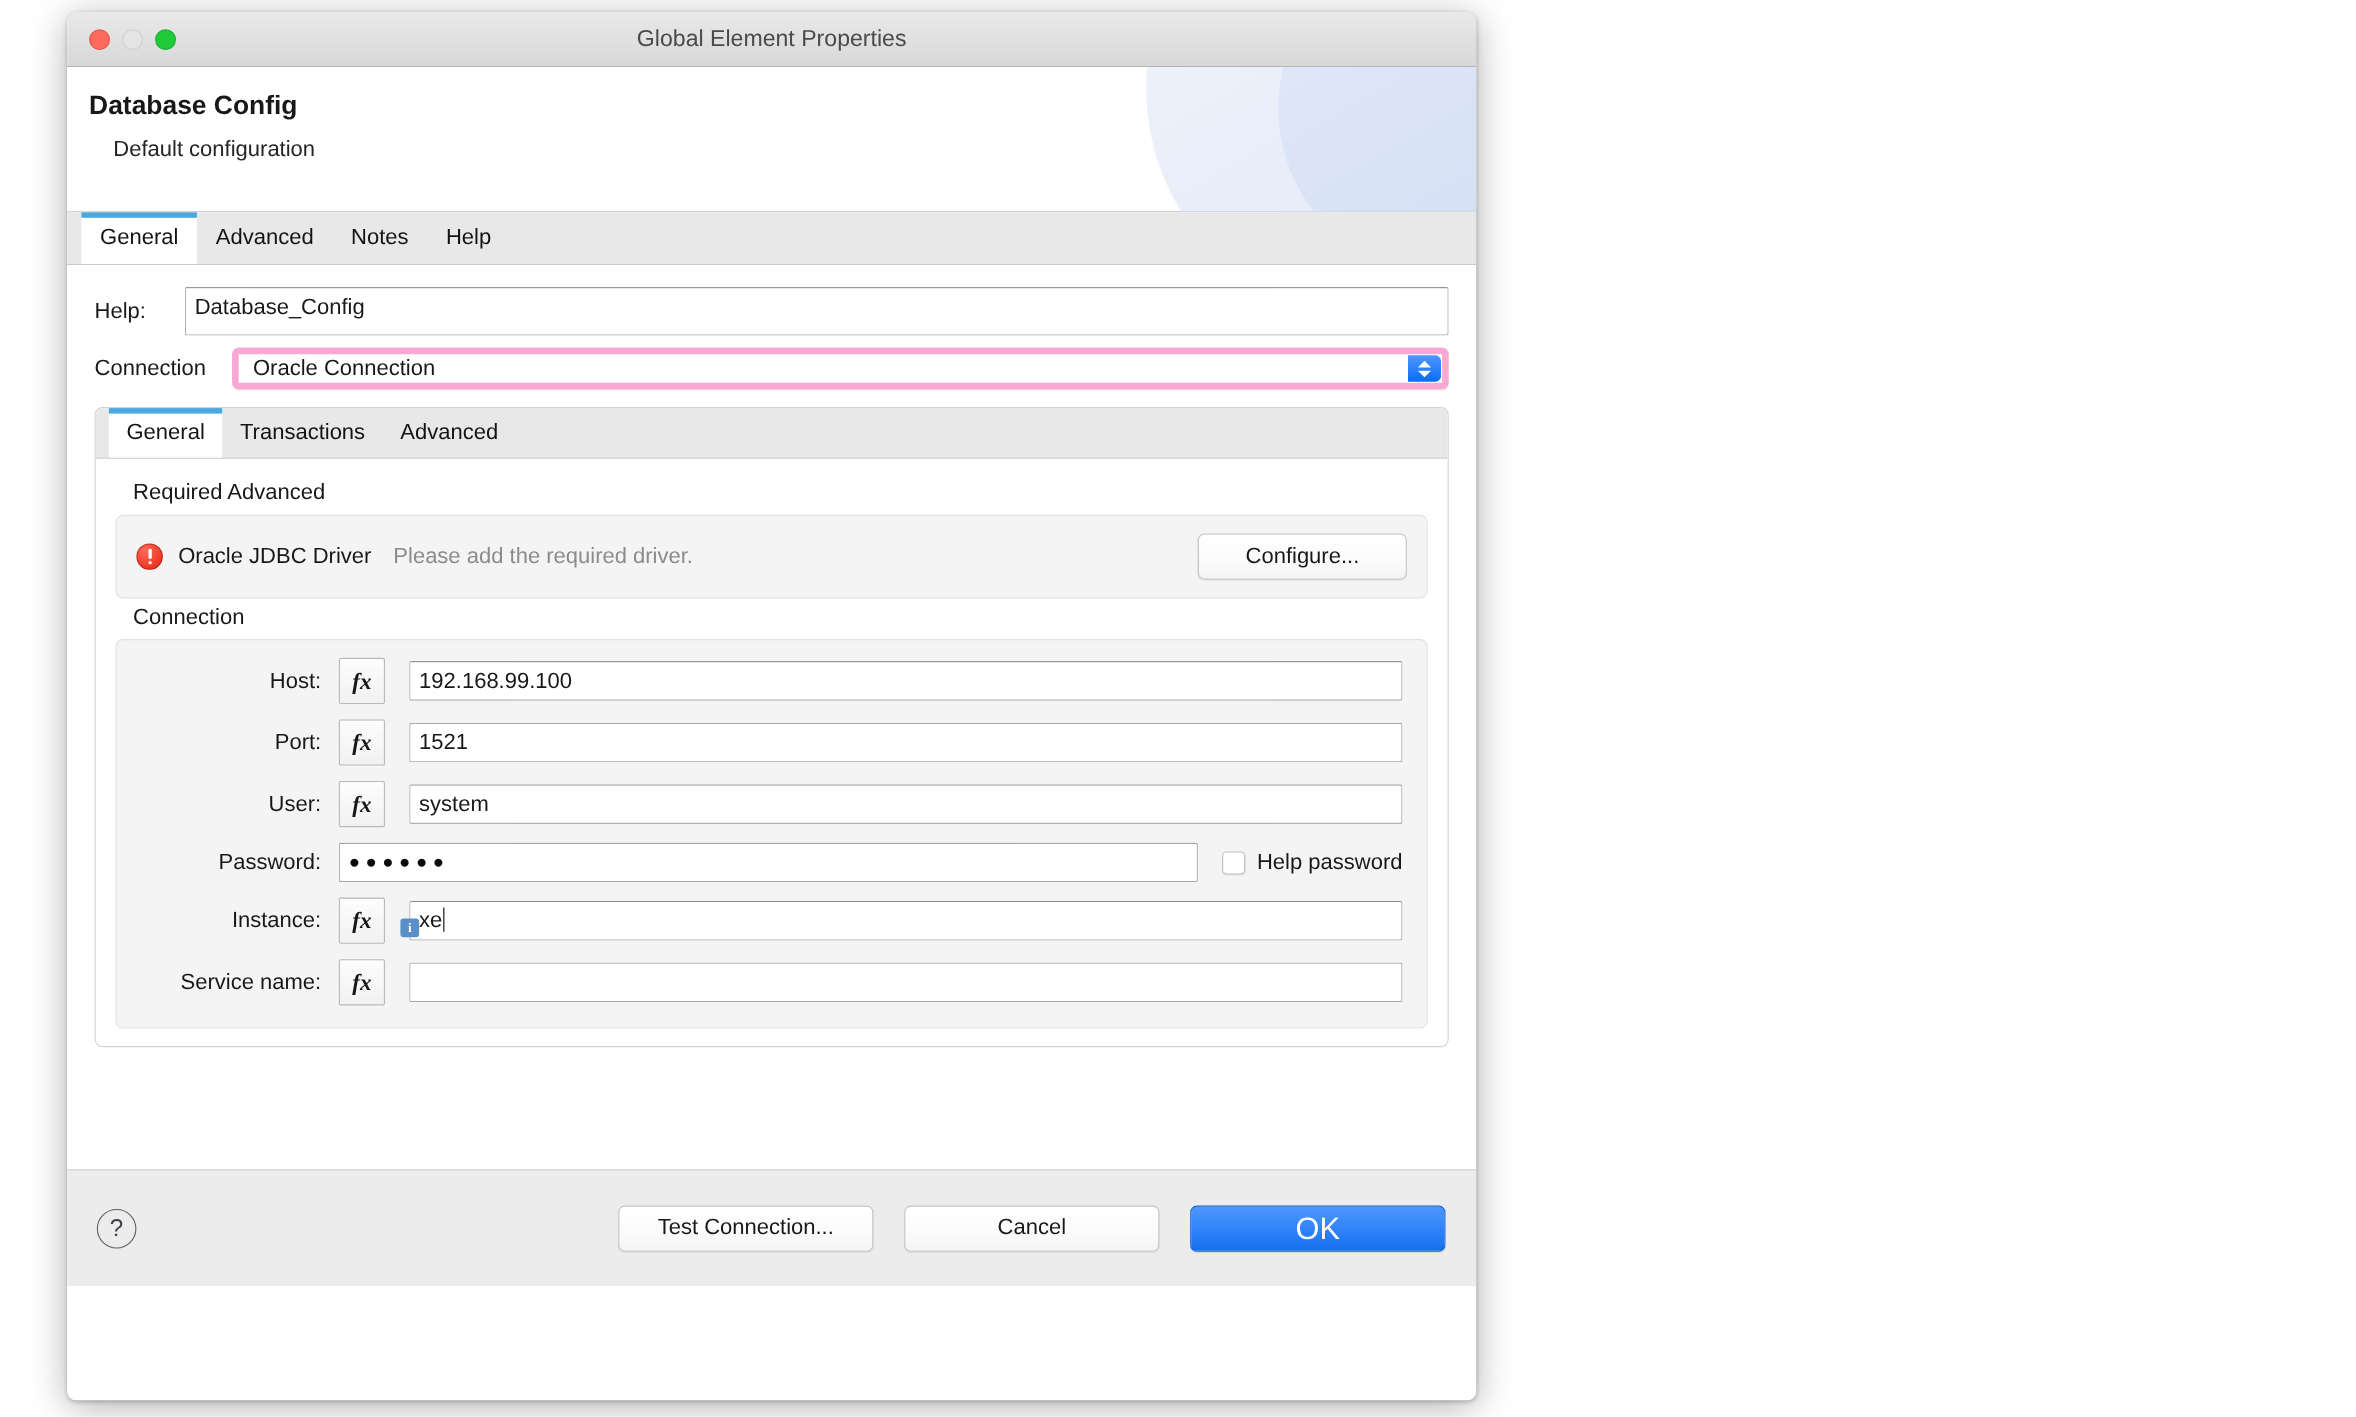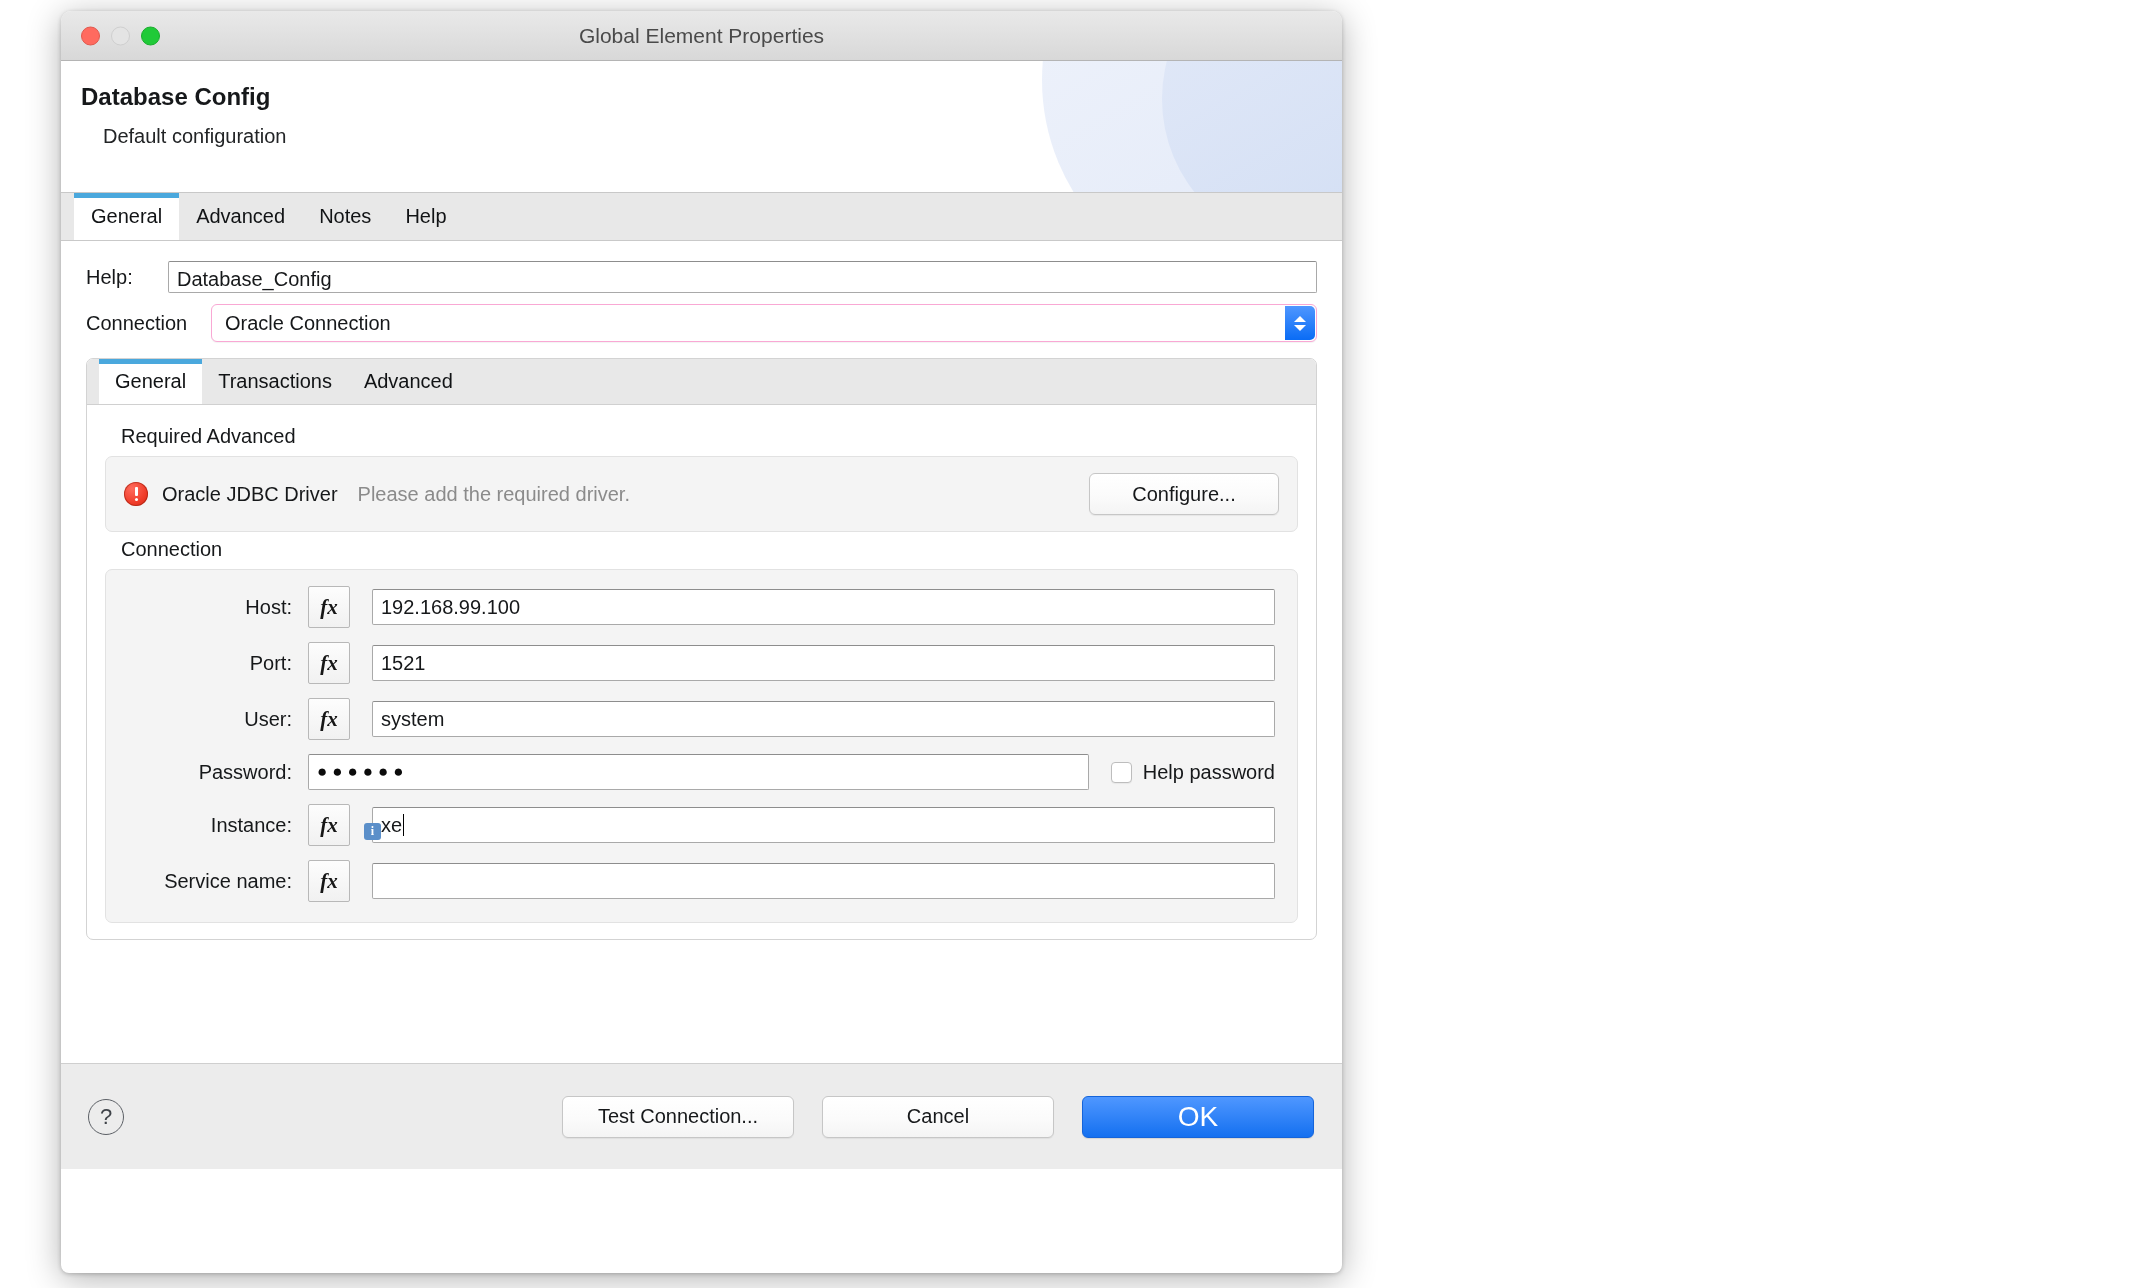--- a/index.html
+++ b/index.html
@@ -145,40 +145,40 @@
   .row-label {
     font-size: 20px;
     color: #16181a;
     white-space: nowrap;
   }
   .lbl-name { width: 82px; }
   .lbl-conn { width: 125px; }
 
   .text-input {
     flex: 1;
-    height: 32px;
+    height: 44px;
     background: #ffffff;
     border: 1px solid #a9a9a9;
     border-top-color: #8d8d8d;
     border-radius: 2px;
     font-size: 20px;
     color: #16181a;
     padding: 0 8px;
     line-height: 34px;
     font-family: "Liberation Sans", sans-serif;
     overflow: hidden;
     white-space: nowrap;
   }
 
   .combo {
     flex: 1;
     position: relative;
     height: 38px;
     background: #ffffff;
-    border: 1px solid #f9a8d4;
+    border: 6px solid #f9a8d4;
     border-radius: 6px;
     box-shadow: 0 1px 1px rgba(0,0,0,.05);
     display: flex;
     align-items: center;
   }
   .combo-value {
     padding-left: 13px;
     font-size: 20px;
     color: #16181a;
   }

